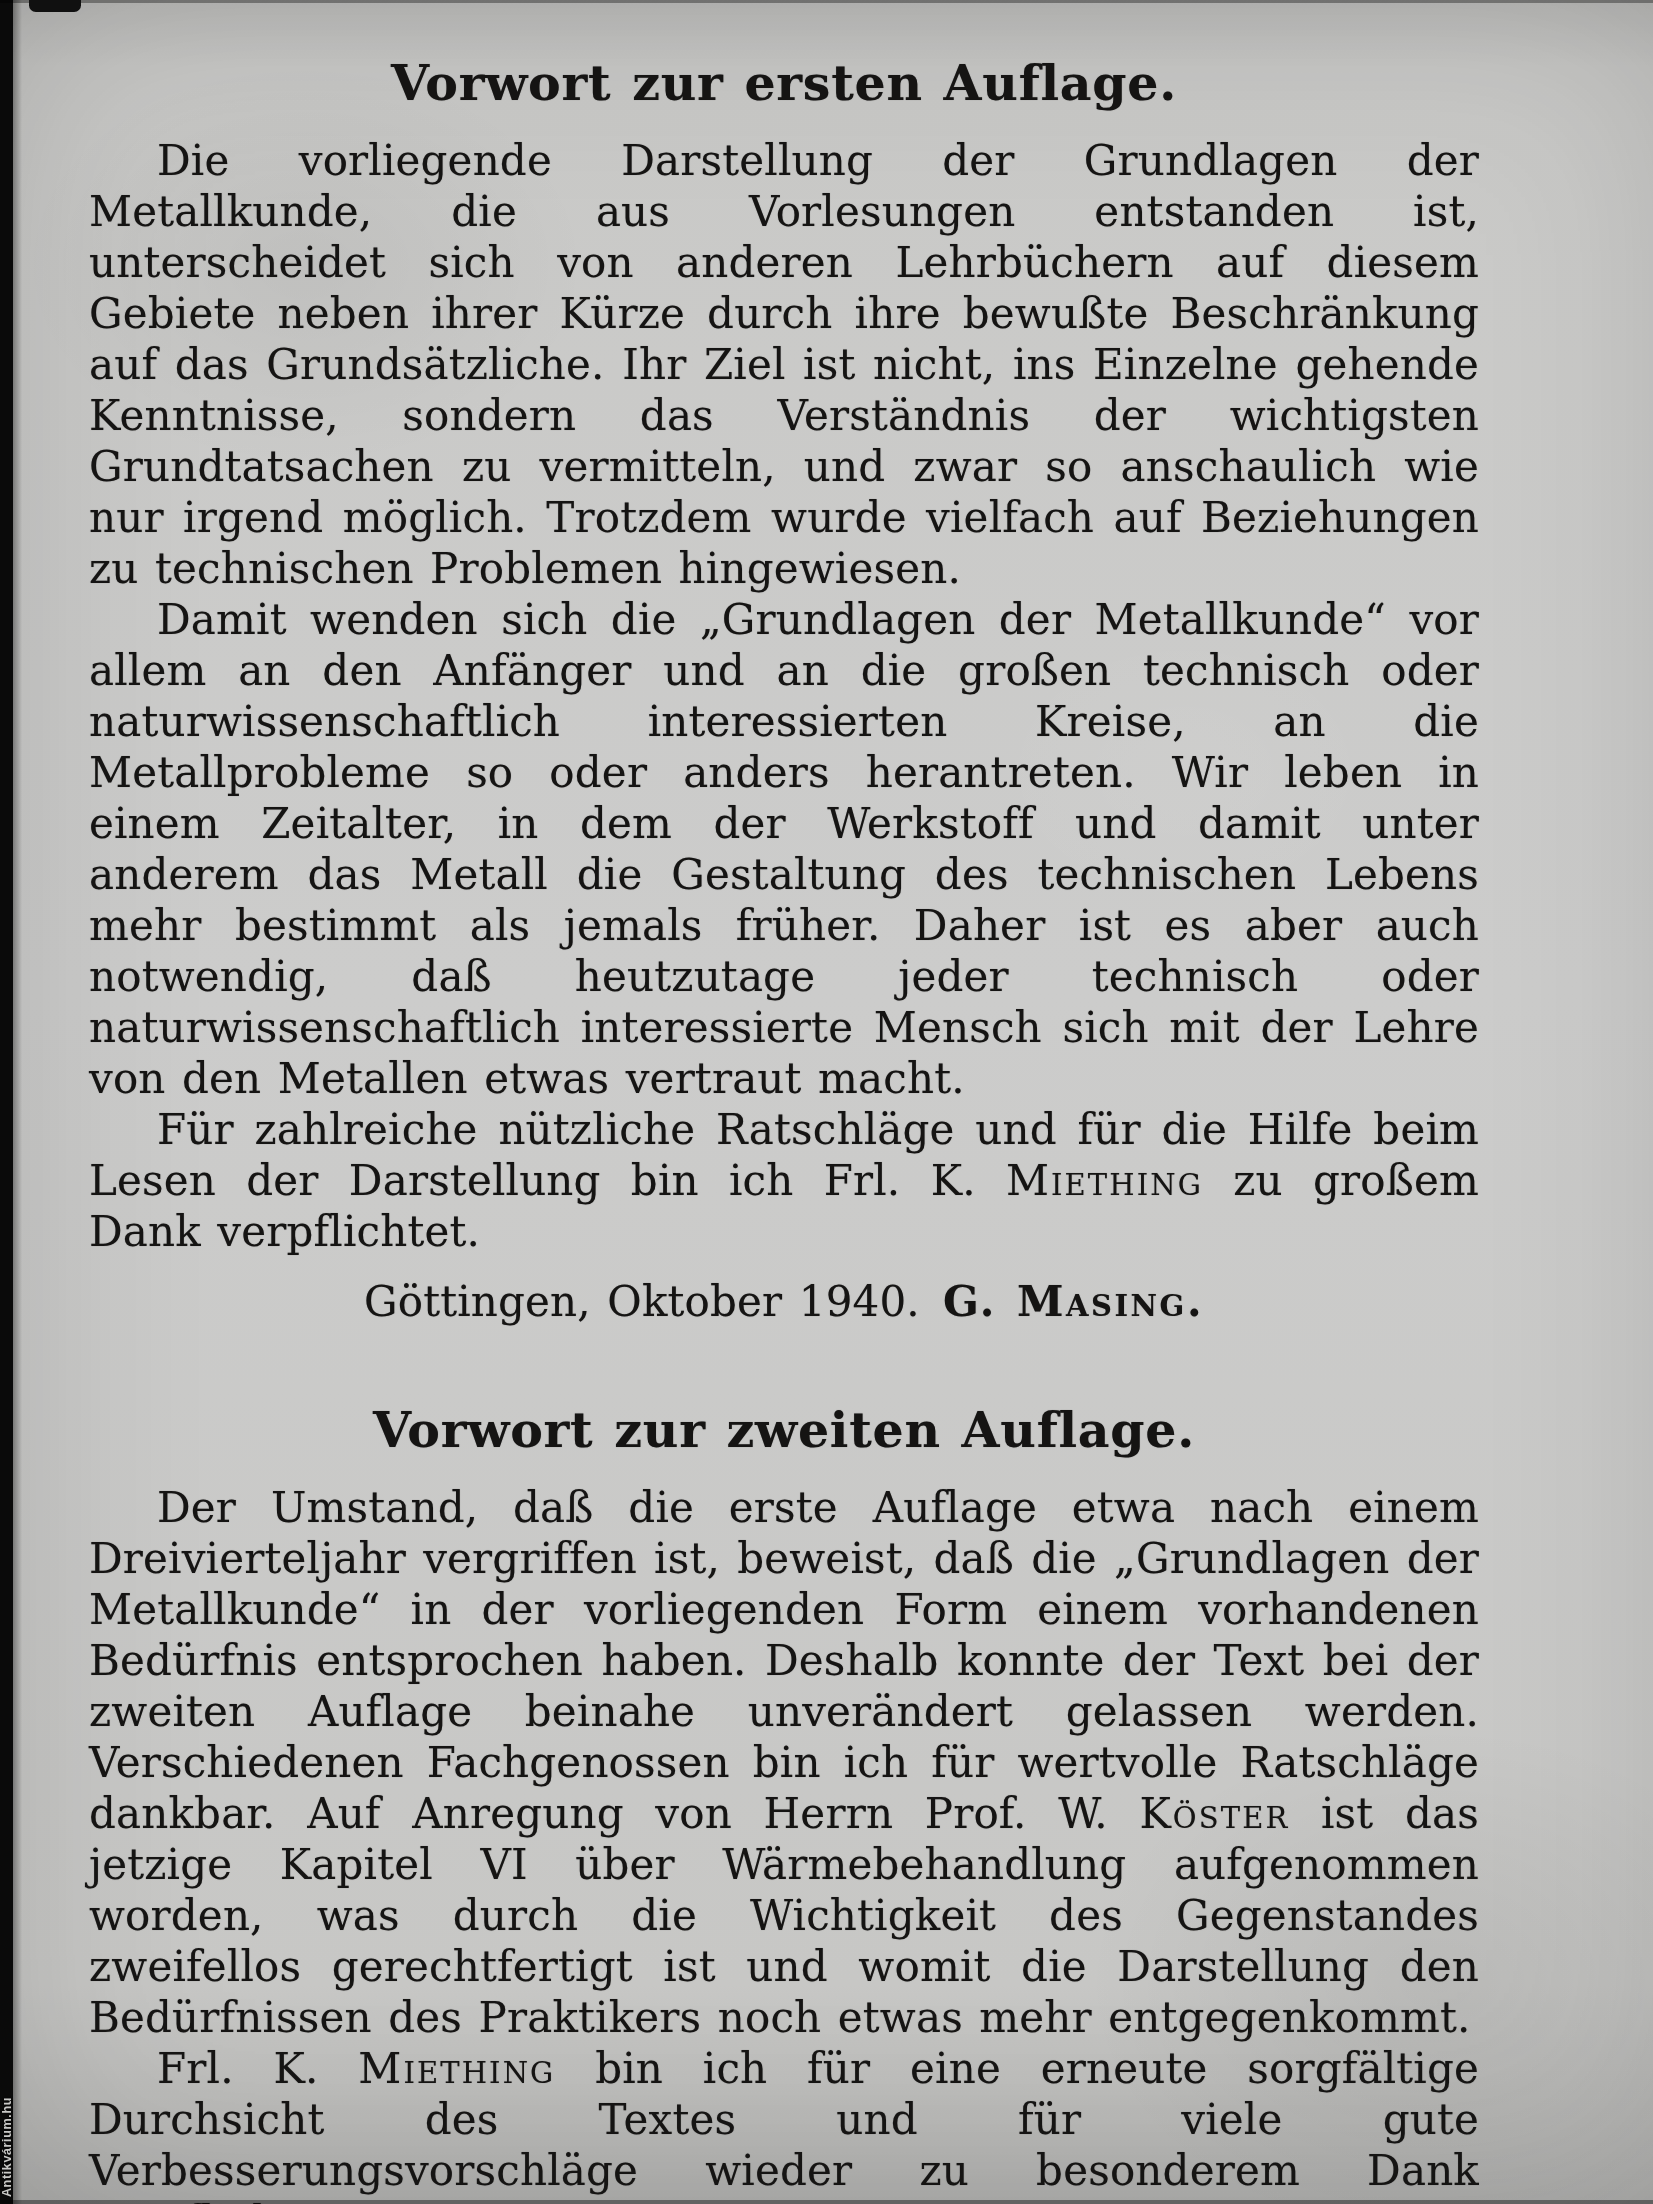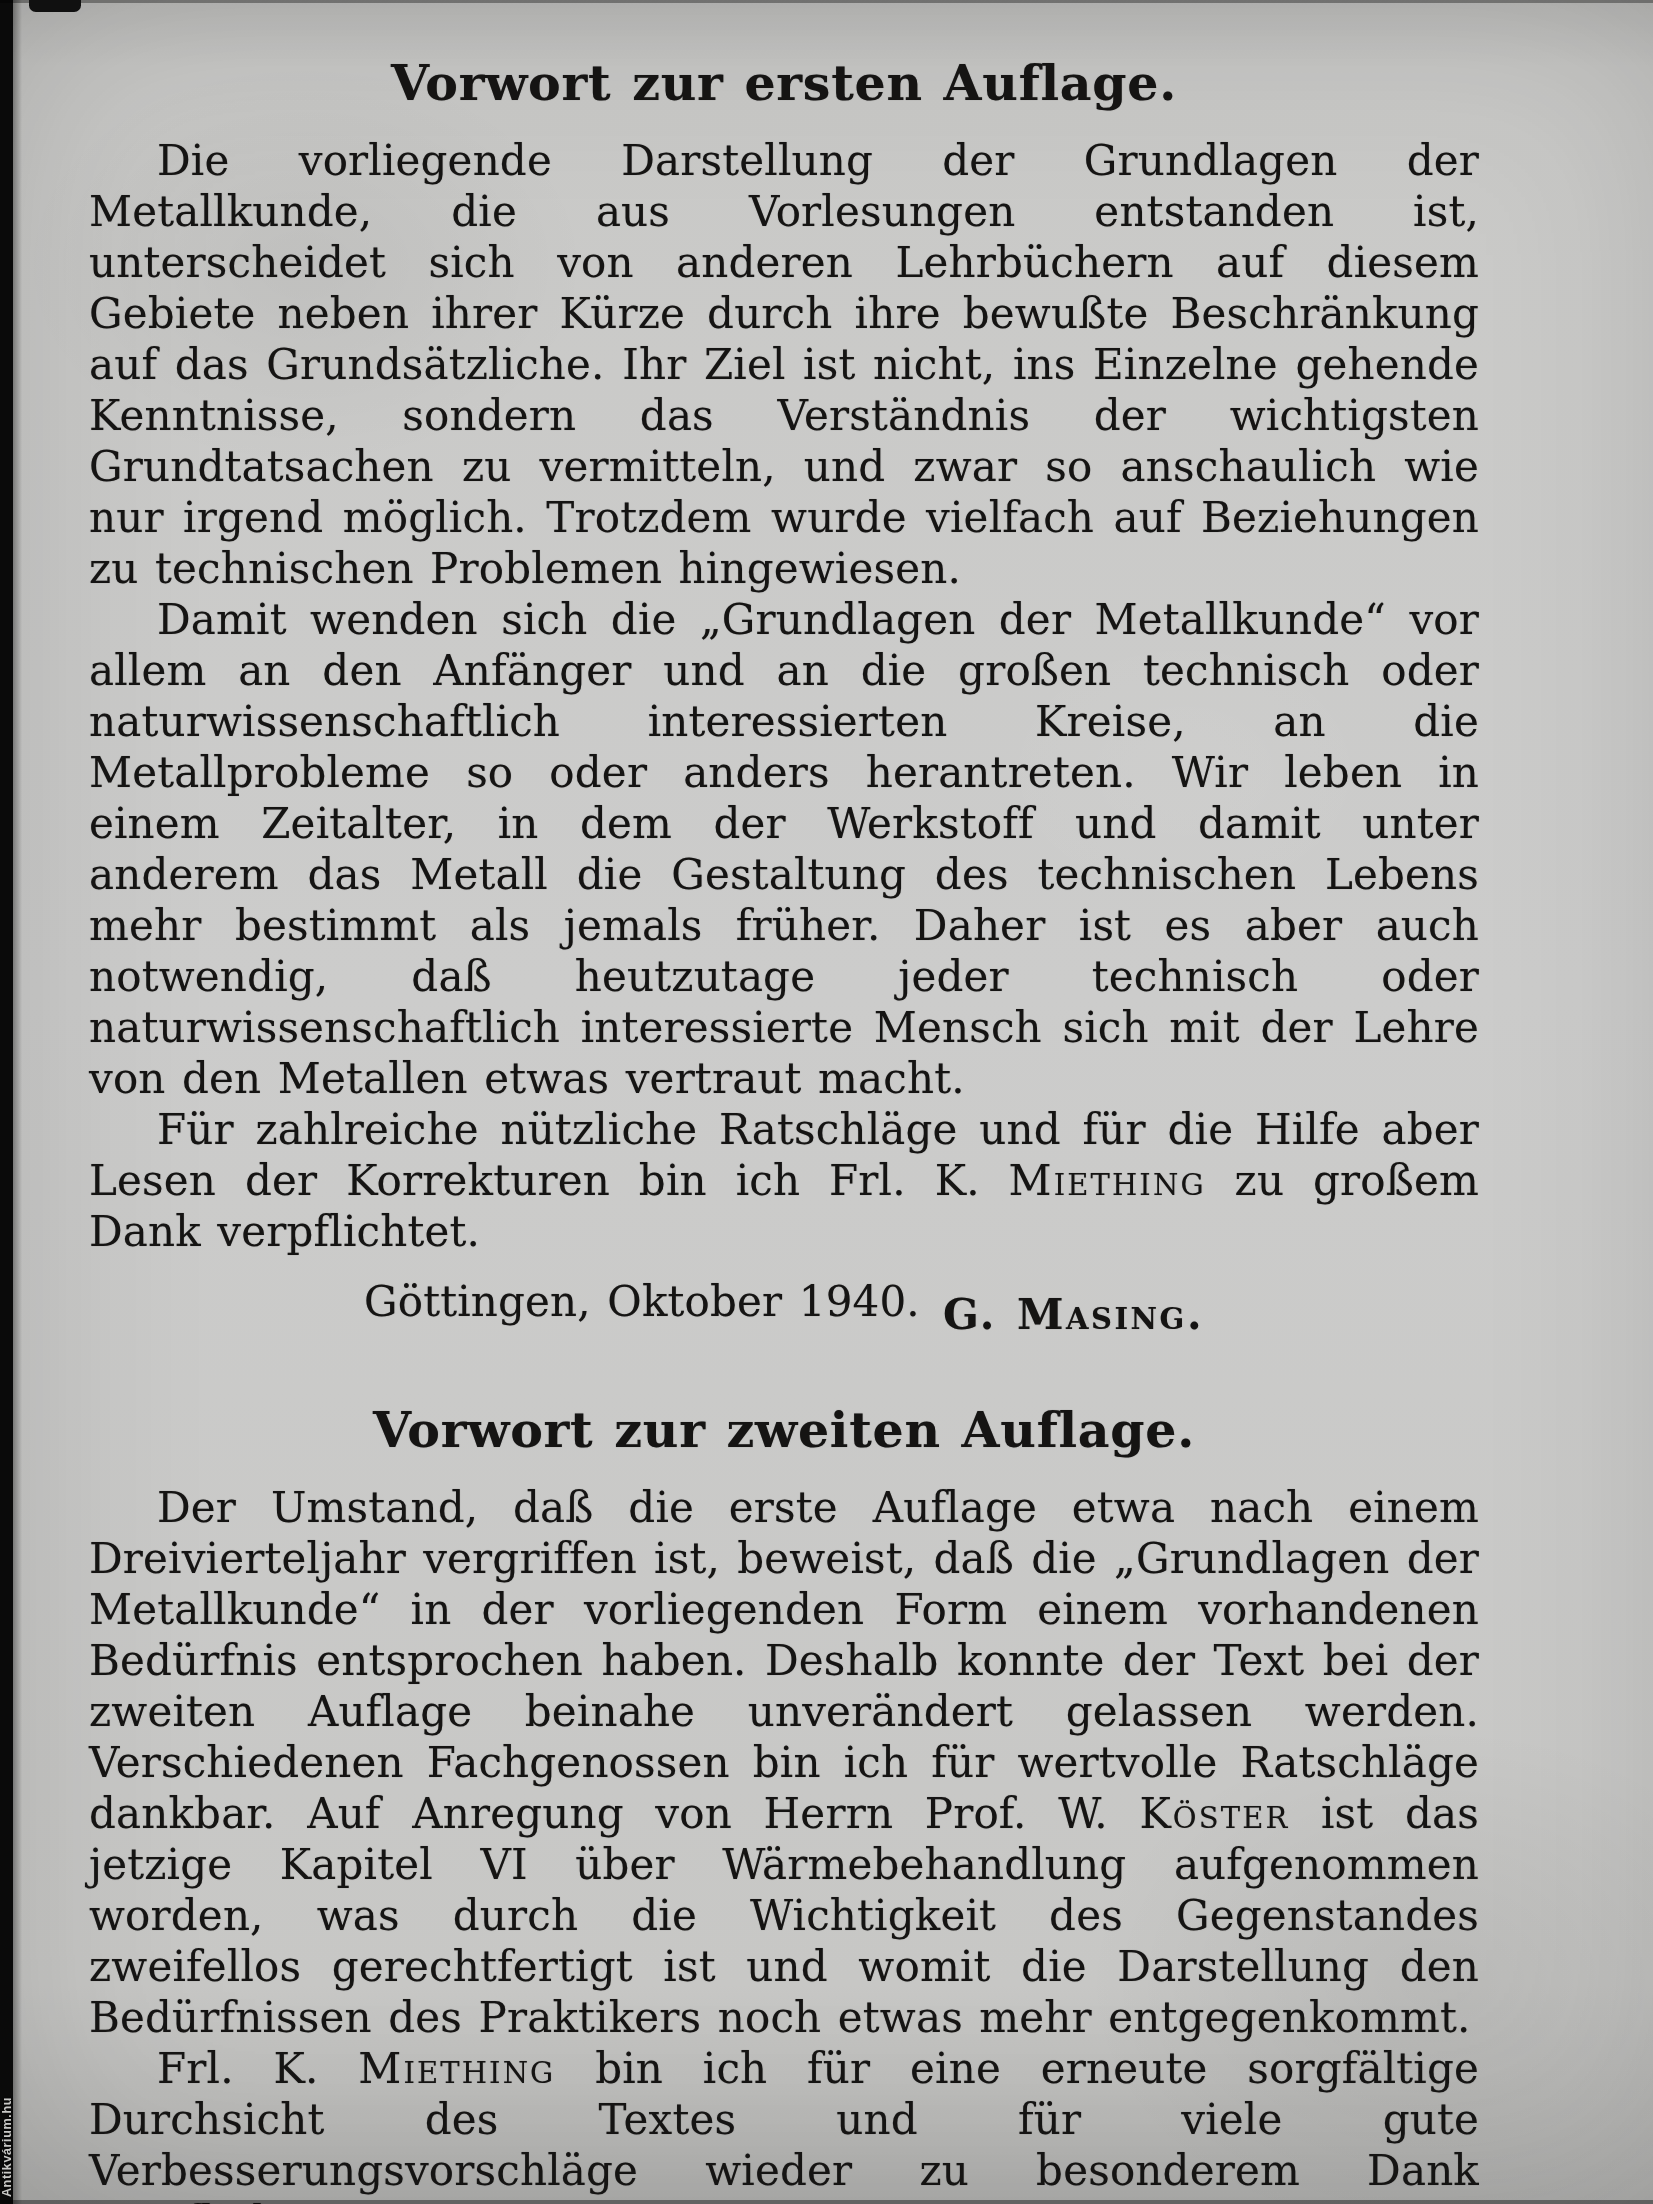--- a/index.html
+++ b/index.html
@@ -42,21 +42,21 @@
   .paras p{
     margin:0;text-align:justify;text-indent:68px;
   }
   .sc{font-variant:small-caps;letter-spacing:0.05em;margin-top:48px;}
   .sigrow{
     display:flex;justify-content:center;align-items:flex-end;
     padding:0 62px;margin-top:15.5px;min-height:54px;
   }
   .sigrow .signature{
     font-weight:700;font-variant:small-caps;letter-spacing:0.06em;
-    position:relative;top:13px;margin-left:23px;
+    position:relative;top:0;margin-left:23px;
   }
   .section-2 .title{margin-top:74px;}
   .watermark{
     position:absolute;left:0;bottom:7.8px;z-index:3;
     writing-mode:vertical-rl;transform:rotate(180deg);
     font-family:"Liberation Sans","DejaVu Sans",sans-serif;
     font-size:12.6px;font-weight:600;letter-spacing:0.6px;
     color:#c9c9c7;text-shadow:0 0 1.9px #000;
   }
 </style>
@@ -71,21 +71,21 @@
   <div class="edge-top-mark"></div>
   <div class="edge-bottom"></div>
 
   <div class="content">
 
     <section class="section-1">
       <h1 class="title">Vorwort zur ersten Auflage.</h1>
       <div class="paras">
           <p><span>Die vorliegende Darstellung der Grundlagen der Metallkunde, die aus Vorlesungen entstanden ist, unterscheidet sich von anderen Lehrbüchern auf diesem Gebiete neben ihrer Kürze durch ihre bewußte Beschränkung auf das Grundsätzliche. Ihr Ziel ist nicht, ins Einzelne gehende Kenntnisse, sondern das Verständnis der wichtigsten Grundtatsachen zu vermitteln, und zwar so anschaulich wie nur irgend möglich. Trotzdem wurde vielfach auf Beziehungen zu technischen Problemen hingewiesen.</span></p>
           <p><span>Damit wenden sich die „Grundlagen der Metallkunde“ vor allem an den Anfänger und an die großen technisch oder naturwissenschaftlich interessierten Kreise, an die Metallprobleme so oder anders herantreten. Wir leben in einem Zeitalter, in dem der Werkstoff und damit unter anderem das Metall die Gestaltung des technischen Lebens mehr bestimmt als jemals früher. Daher ist es aber auch notwendig, daß heutzutage jeder technisch oder naturwissenschaftlich interessierte Mensch sich mit der Lehre von den Metallen etwas vertraut macht.</span></p>
-          <p><span>Für zahlreiche nützliche Ratschläge und für die Hilfe aber Lesen der Korrekturen bin ich Frl. K. </span><span class="sc">Miething</span><span> zu großem Dank verpflichtet.</span></p>
+          <p><span>Für zahlreiche nützliche Ratschläge und für die Hilfe beim Lesen der Darstellung bin ich Frl. K. </span><span class="sc">Miething</span><span> zu großem Dank verpflichtet.</span></p>
         </div>
       <div class="sigrow">
         <span class="dateline">Göttingen, Oktober 1940.</span>
         <span class="signature">G. Masing.</span>
       </div>
     </section>
 
     <section class="section-2">
       <h1 class="title">Vorwort zur zweiten Auflage.</h1>
       <div class="paras">

